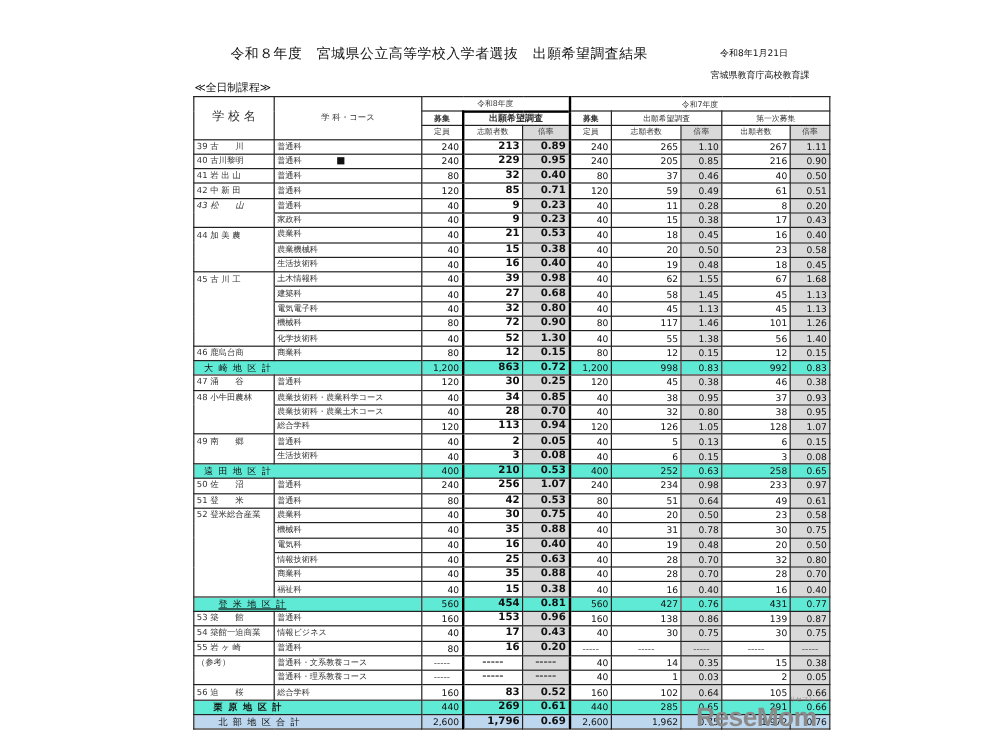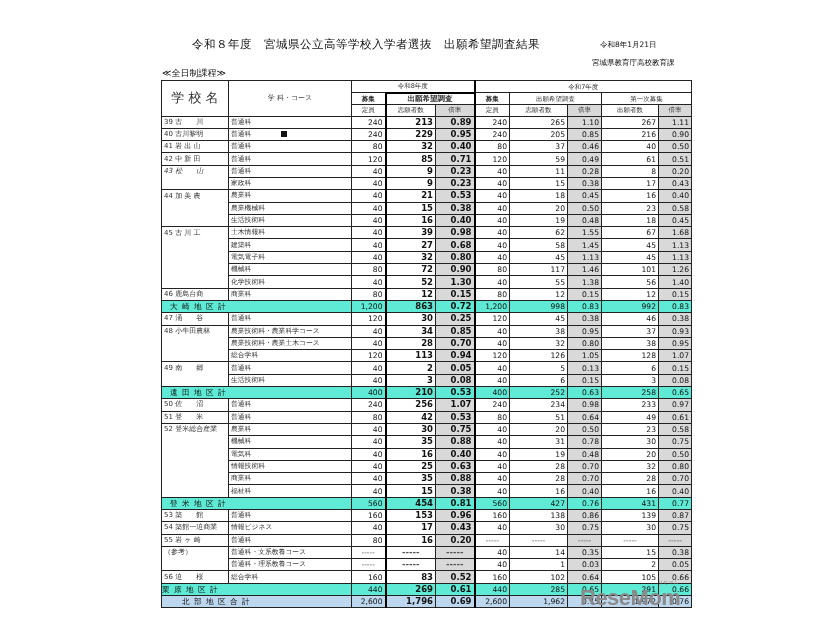--- a/index.html
+++ b/index.html
@@ -43,21 +43,21 @@
       <col style="width:50px">
       <col style="width:39px">
     <col style="width:35px">
       <col style="width:58px">
       <col style="width:34px">
       <col style="width:57px">
       <col style="width:33px">
   </colgroup>
   <tbody id="tbody">
     <tr class="h">
-      <td rowspan="3" style="font-size:13px">学 校 名</td>
+      <td rowspan="3" style="font-size:10px">学 校 名</td>
       <td rowspan="3" style="font-size:7px">学 科・コース</td>
       <td colspan="3" class="thickR">令和8年度</td>
       <td colspan="5">令和7年度</td>
     </tr>
     <tr class="h">
       <td style="font-weight:bold">募集</td>
       <td colspan="2" class="thickL thickR thickT" style="font-weight:bold;font-size:7.5px">出願希望調査</td>
       <td style="font-weight:bold">募集</td>
       <td colspan="2">出願希望調査</td>
       <td colspan="2">第一次募集</td>
@@ -436,21 +436,21 @@
         <td class="num ">40</td>
         <td class="num  bold thickL">15</td>
         <td class="num  gray bold thickR">0.38</td>
         <td class="num ">40</td>
         <td class="num ">16</td>
         <td class="num  gray">0.40</td>
         <td class="num ">16</td>
         <td class="num  gray">0.40</td>
       </tr>
       <tr>
-        <td class="left peach" colspan="2" style="font-size: 7.6px; letter-spacing: 1px; padding-left: 8px;">登 米 地 区 計</td>
+        <td class="left peach" colspan="2" style="font-size: 7.6px; letter-spacing: 1px; padding-left: 20px; text-decoration: underline;">登 米 地 区 計</td>
         <td class="num peach">560</td>
         <td class="num peach bold thickL">454</td>
         <td class="num peach bold thickR">0.81</td>
         <td class="num peach">560</td>
         <td class="num peach">427</td>
         <td class="num peach">0.76</td>
         <td class="num peach">431</td>
         <td class="num peach">0.77</td>
       </tr>
       <tr>
@@ -519,21 +519,21 @@
         <td class="num ">160</td>
         <td class="num  bold thickL">83</td>
         <td class="num  gray bold thickR">0.52</td>
         <td class="num ">160</td>
         <td class="num ">102</td>
         <td class="num  gray">0.64</td>
         <td class="num ">105</td>
         <td class="num  gray">0.66</td>
       </tr>
       <tr>
-        <td class="left peach" colspan="2" style="font-size: 7.6px; letter-spacing: 1px; padding-left: 0;">栗 原 地 区 計</td>
+        <td class="left peach" colspan="2" style="font-size: 7.6px; letter-spacing: 1px; padding-left: 16px; font-weight: bold;">栗 原 地 区 計</td>
         <td class="num peach">440</td>
         <td class="num peach bold thickL">269</td>
         <td class="num peach bold thickR">0.61</td>
         <td class="num peach">440</td>
         <td class="num peach">285</td>
         <td class="num peach">0.65</td>
         <td class="num peach">291</td>
         <td class="num peach">0.66</td>
       </tr>
       <tr>

